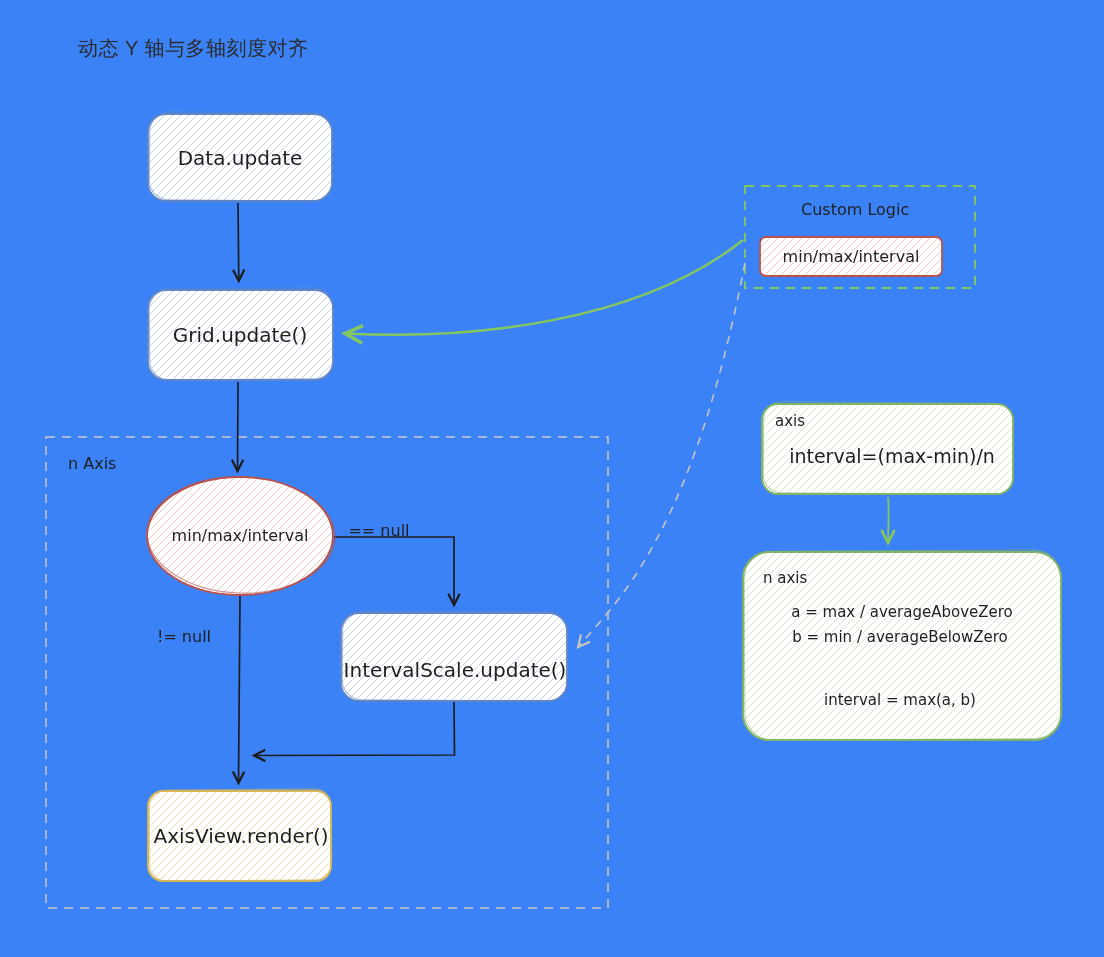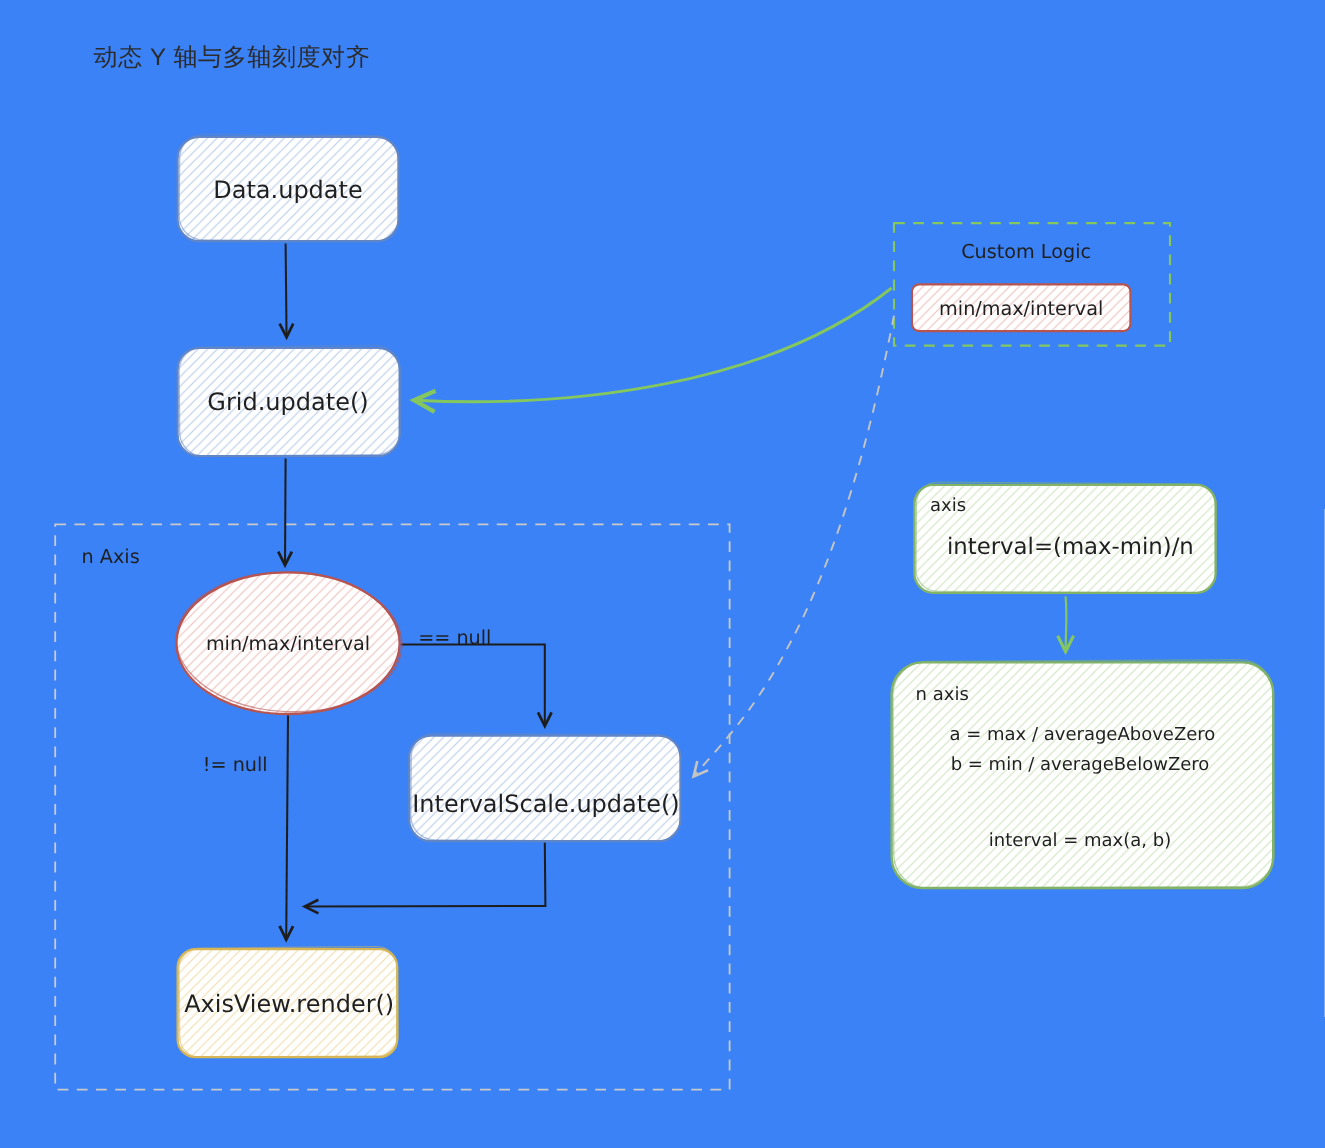--- a/index.html
+++ b/index.html
@@ -125,21 +125,21 @@
   <div class="lbl node-label center" style="left:240px;top:158px;">Data.update</div>
 
   <div class="lbl node-label center" style="left:240px;top:335px;">Grid.update()</div>
 
   <div class="lbl edge-label vcenter" style="left:68px;top:464px;">n Axis</div>
 
   <div class="lbl edge-label center" style="left:240px;top:536px;">min/max/interval</div>
 
   <div class="lbl edge-label center" style="left:379px;top:488px;margin-top:43px;">== null</div>
 
-  <div class="lbl edge-label center" style="left:196px;top:637px;">!= null</div>
+  <div class="lbl edge-label center" style="left:184px;top:637px;">!= null</div>
 
   <div class="lbl node-label center" style="left:455px;top:656px;margin-top:14px;">IntervalScale.update()</div>
 
   <div class="lbl node-label center" style="left:241px;top:836px;">AxisView.render()</div>
 
   <div class="lbl edge-label vcenter" style="left:801px;top:210px;">Custom Logic</div>
 
   <div class="lbl edge-label center" style="left:851px;top:257px;">min/max/interval</div>
 
   <div class="lbl small-label vcenter" style="left:775px;top:421px;">axis</div>

